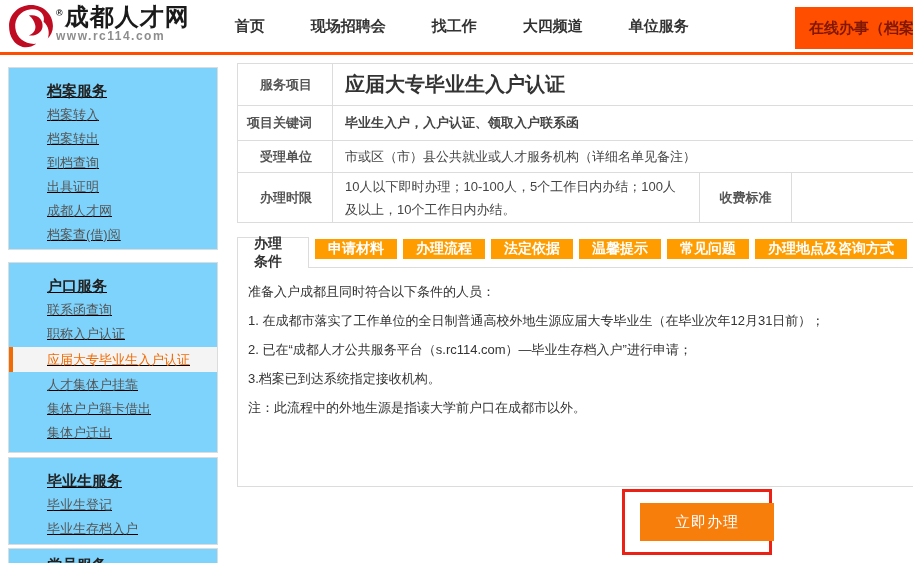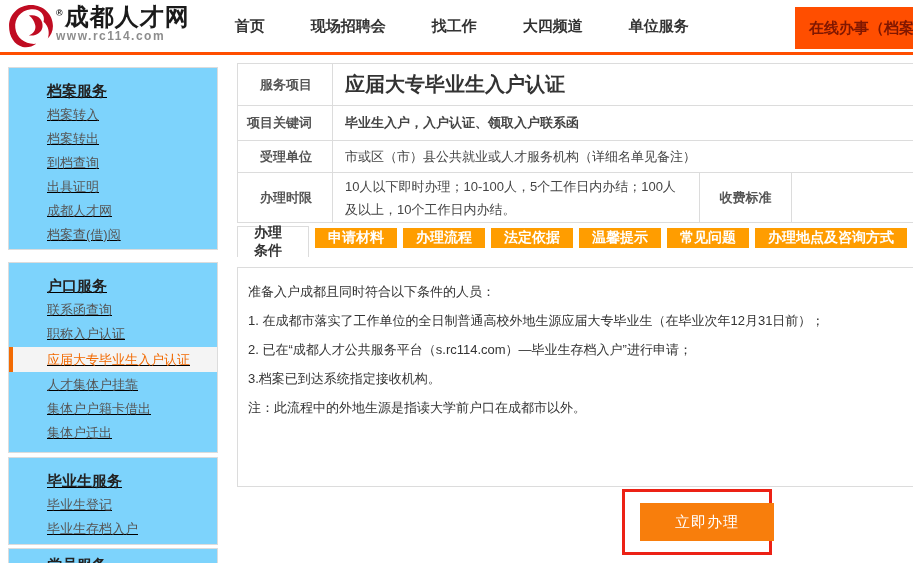--- a/index.html
+++ b/index.html
@@ -35,21 +35,21 @@
   .it-value { flex:1; display:flex; align-items:center; padding:4px 12px; font-size:13px; color:#444; }
   .it-row.r1 { height:42px; } .it-row.r1 .it-value { font-size:20px; font-weight:bold; color:#333; }
   .it-row.r2 { height:35px; } .it-row.r2 .it-value { font-weight:bold; }
   .it-row.r3 { height:32px; }
   .it-row.r4 { height:50px; }
   .it-row.r4 .it-value { flex:0 0 367px; border-right:1px solid #dcdcdc; line-height:23px; align-items:center; }
   .fee-label { width:92px; min-width:92px; border-right:1px solid #dcdcdc; display:flex; align-items:center; justify-content:center; font-size:13px; font-weight:bold; color:#555; }
   .fee-value { flex:1; }
 
   
-  .tabs { position:absolute; left:237px; top:226px; display:flex; z-index:2; }
+  .tabs { position:absolute; left:237px; top:237px; display:flex; z-index:2; }
   .tab-active { height:31px; background:#fff; border:1px solid #dcdcdc; border-bottom:none; padding:0 16px; font-size:14px; font-weight:bold; color:#333; display:flex; align-items:center; margin-right:6px; cursor:pointer; }
   .tab { height:20px; margin-top:2px; background:#FF9D00; color:#fff; padding:0 13px; font-size:14px; font-weight:bold; display:flex; align-items:center; margin-right:6px; cursor:pointer; white-space:nowrap; }
 
   
   .panel { position:absolute; left:237px; top:267px; width:677px; height:220px; border:1px solid #dcdcdc; background:#fff; padding:9px 12px 0 10px; z-index:1; }
   .panel-line { font-size:13px; color:#333; line-height:29px; white-space:nowrap; }
 
   
   .highlight-box { position:absolute; left:622px; top:489px; width:150px; height:66px; border:3px solid #EC2115; z-index:3; }
   .apply-btn { position:absolute; left:640px; top:503px; width:134px; height:38px; background:#F87E0C; color:#fff; font-size:15px; display:flex; align-items:center; justify-content:center; cursor:pointer; z-index:4; letter-spacing:1px; }

